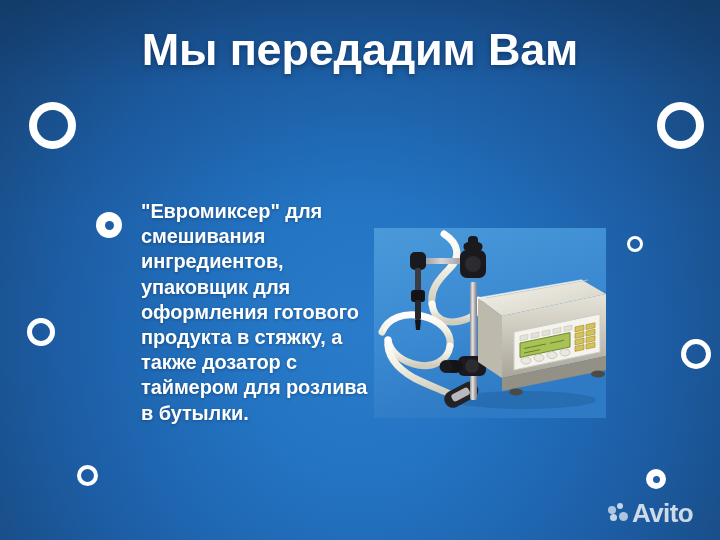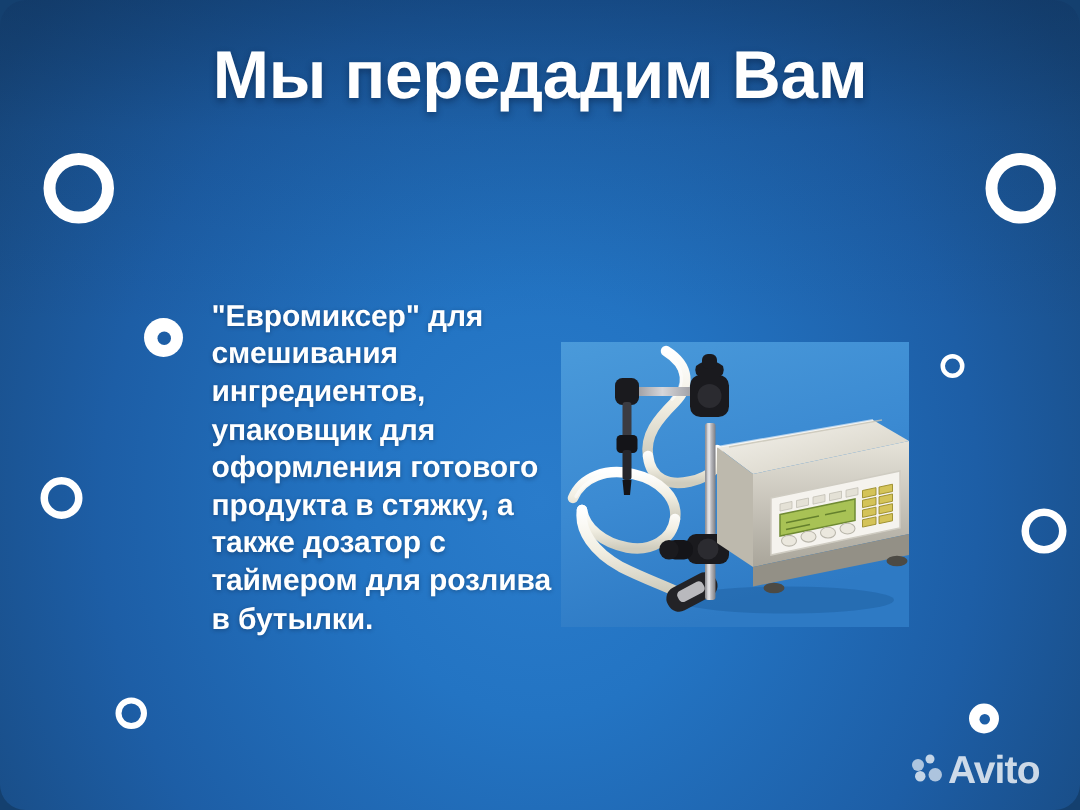--- a/index.html
+++ b/index.html
@@ -10,21 +10,20 @@
     background:#14406f;
   }
 
   #slide {
     position:relative;
     width:720px;
     height:540px;
     overflow:hidden;
     background:
       radial-gradient(ellipse 78% 120% at 50% 62%, #2a7ccb 0%, #2374c3 22%, #1d5ea6 52%, #18497f 78%, #15406f 100%);
-    border-radius: 17px;
   }
   
   #slide::before{
     content:"";
     position:absolute; inset:0;
     background:linear-gradient(180deg, rgba(9,35,68,.34) 0%, rgba(9,35,68,.10) 16%, rgba(0,0,0,0) 40%, rgba(0,0,0,0) 100%);
     pointer-events:none;
   }
 
   

